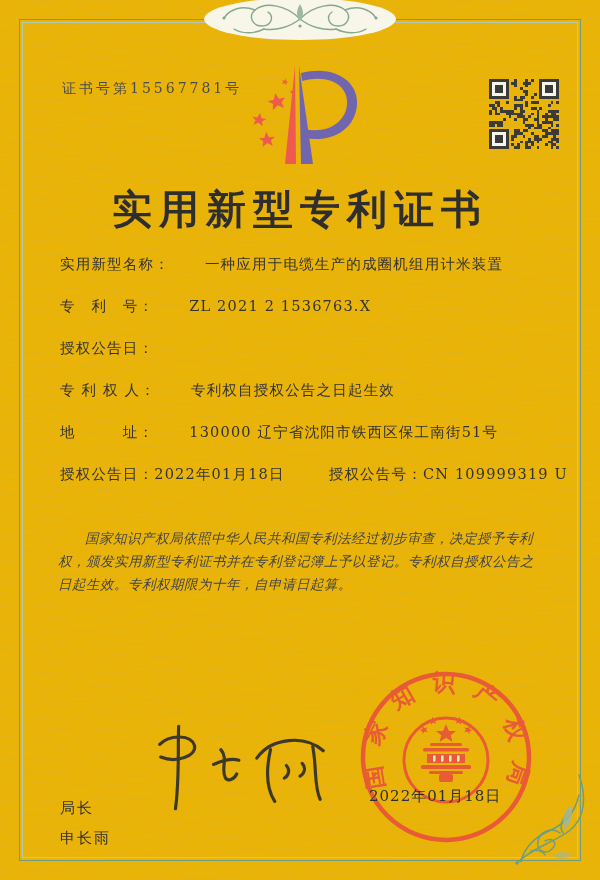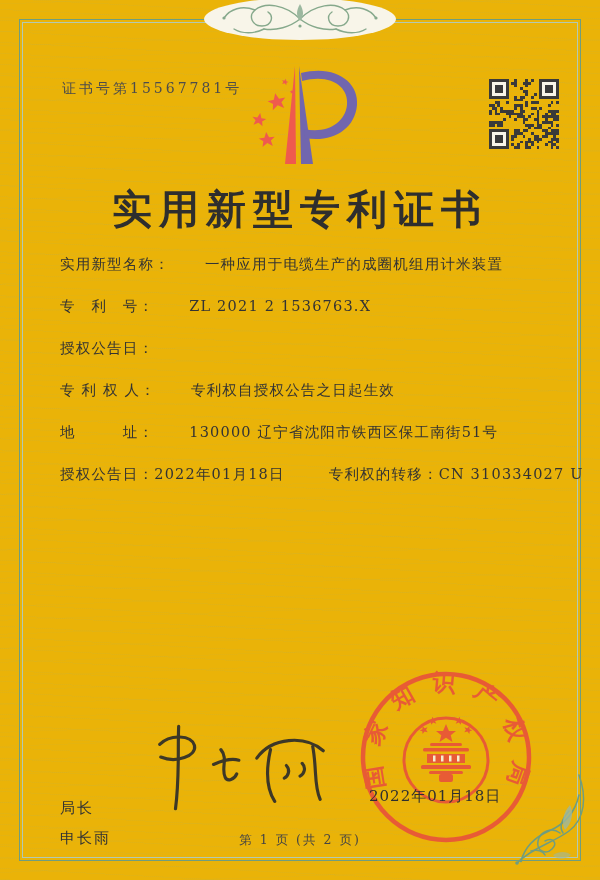--- a/index.html
+++ b/index.html
@@ -345,25 +345,26 @@
         <span class="lbl">授权公告日：</span>
       </div>
       <div class="field-row">
         <span class="lbl">专 利 权 人：</span><span class="val">专利权自授权公告之日起生效</span>
       </div>
       <div class="field-row">
         <span class="lbl">地　　　址：</span><span class="val">130000 辽宁省沈阳市铁西区保工南街51号</span>
       </div>
       <div class="field-row grant-row">
         <span><span class="lbl">授权公告日：</span><span class="val">2022年01月18日</span></span>
-        <span><span class="lbl">专利权的转移：</span><span class="val">CN 310334027 U</span></span>
+        <span><span class="lbl">授权公告号：</span><span class="val">CN 109999319 U</span></span>
       </div>
     </div>
 
     <div class="paras">
+      <p>国家知识产权局依照中华人民共和国专利法经过初步审查，决定授予专利权，颁发实用新型专利证书并在专利登记簿上予以登记。专利权自授权公告之日起生效。专利权期限为十年，自申请日起算。</p>
     </div>
 
     <div class="director-block">
       <div>局长</div>
       <div>申长雨</div>
     </div>
 
     <svg class="signature" width="200" height="95" viewBox="0 0 180 90">
       <g stroke="#2b2b2b" stroke-width="3" fill="none" stroke-linecap="round" opacity=".9">
         <path d="M30 8 C29 30 31 55 27 86"></path>
@@ -402,16 +403,15 @@
         <rect x="82" y="106" width="14" height="8" rx="2"></rect>
         <g fill="#f8f5e9">
           <rect x="76" y="87.5" width="2.5" height="6"></rect>
           <rect x="84" y="87.5" width="2.5" height="6"></rect>
           <rect x="92" y="87.5" width="2.5" height="6"></rect>
           <rect x="100" y="87.5" width="2.5" height="6"></rect>
         </g>
       </g>
     </svg>
 
-    <div class="page-footer">第 1 页 (共 2 页)</div>
 
   </div>
 </div>
 
 </body></html>

